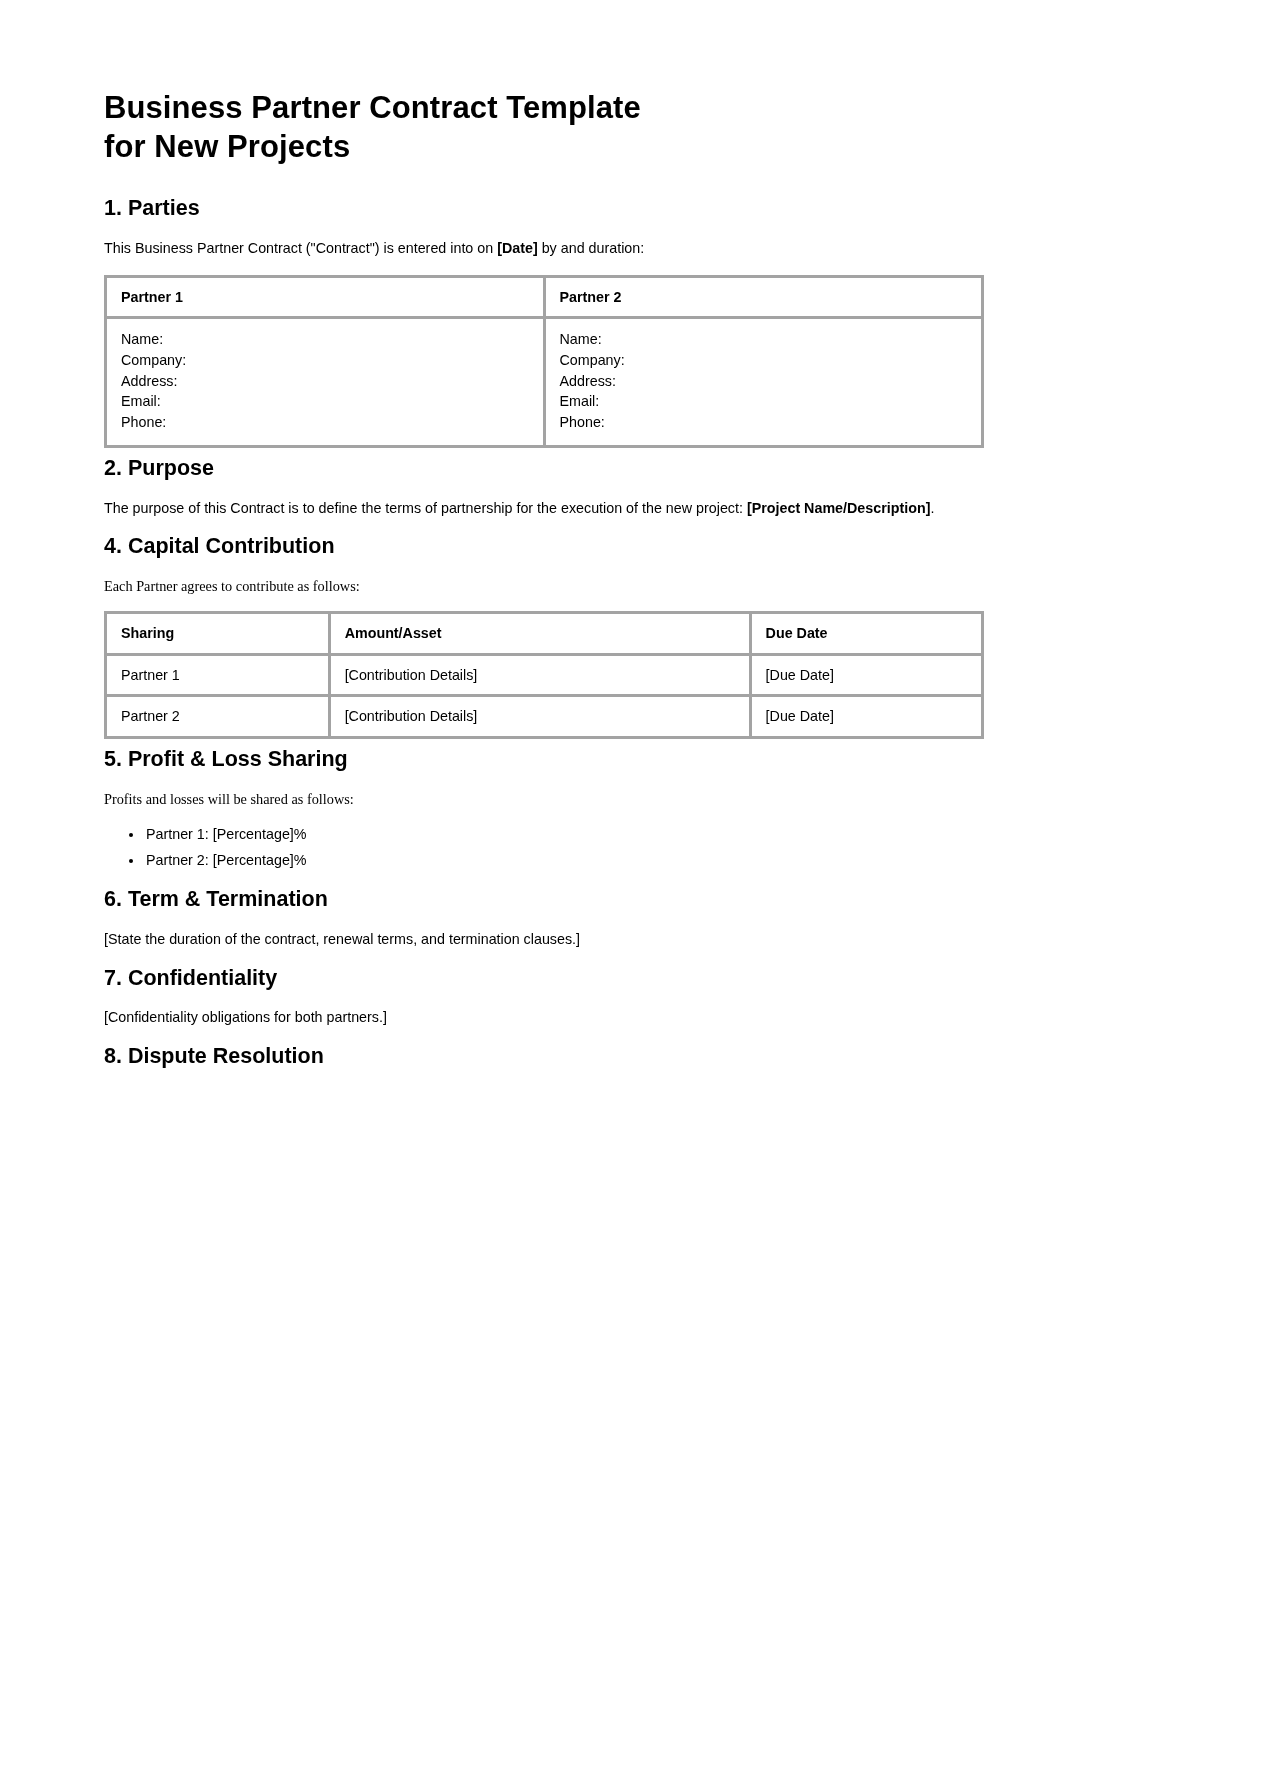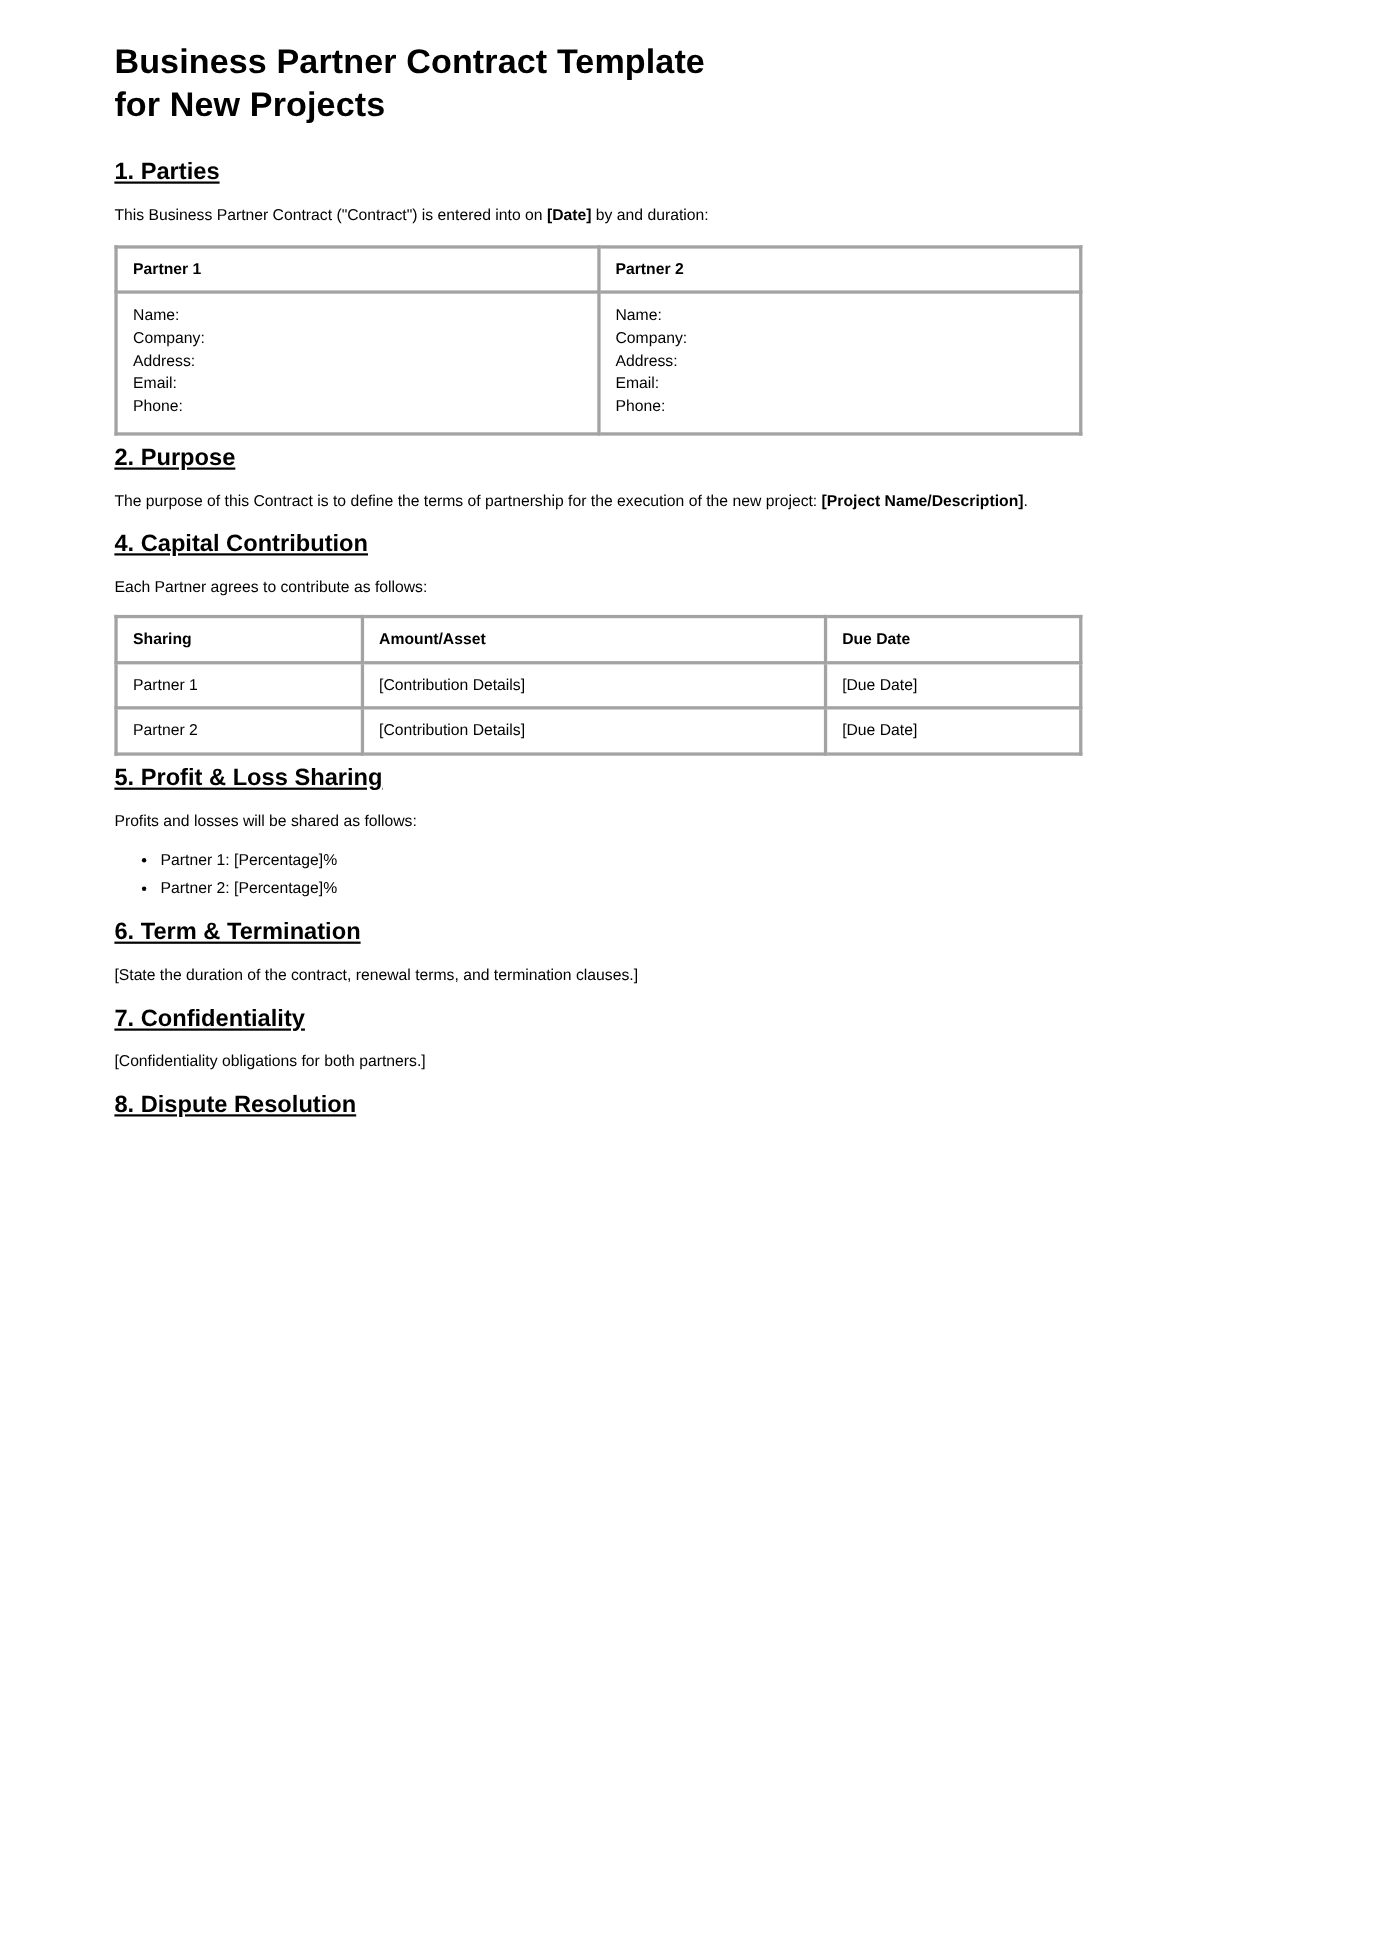--- a/index.html
+++ b/index.html
@@ -11,21 +11,21 @@
     width: 1263px;
     min-height: 1782px;
     font-family: "Liberation Sans", "DejaVu Sans", sans-serif;
     color: #000000;
     -webkit-font-smoothing: none;
   }
   .page {
     width: 1088px;
     min-height: 1782px;
     box-sizing: border-box;
-    padding: 36px 104px 60px 104px;
+    padding: 88px 104px 60px 104px;
     background: #ffffff;
   }
 
   
   .doc-title {
     font-family: "Liberation Sans Narrow", "Liberation Sans", sans-serif;
     font-stretch: condensed;
     font-weight: bold;
     font-size: 31px;
     line-height: 1.26;
@@ -41,34 +41,34 @@
     font-family: "Liberation Sans Narrow", "Liberation Sans", sans-serif;
     font-stretch: condensed;
     font-weight: bold;
     font-size: 21.5px;
     line-height: 1.2;
     margin: 30px 0 16px 0;
     color: #000;
   }
   h2.section-heading:first-of-type {
     margin-top: 0;
-    text-decoration: underline;
   }
 
   
   p.body-text {
     font-family: "Liberation Sans Narrow", "Liberation Sans", sans-serif;
     font-stretch: condensed;
     font-size: 14.3px;
     line-height: 1.45;
     margin: 0 0 16px 0;
     color: #000;
   }
   p.body-text.tight {
     margin-bottom: 14px;
+    font-family: Liberation Serif, serif;
   }
   .bold-field {
     font-weight: bold;
   }
 
   
   table.doc-table {
     border-collapse: collapse;
     width: 100%;
     margin: 2px 0 8px 0;

